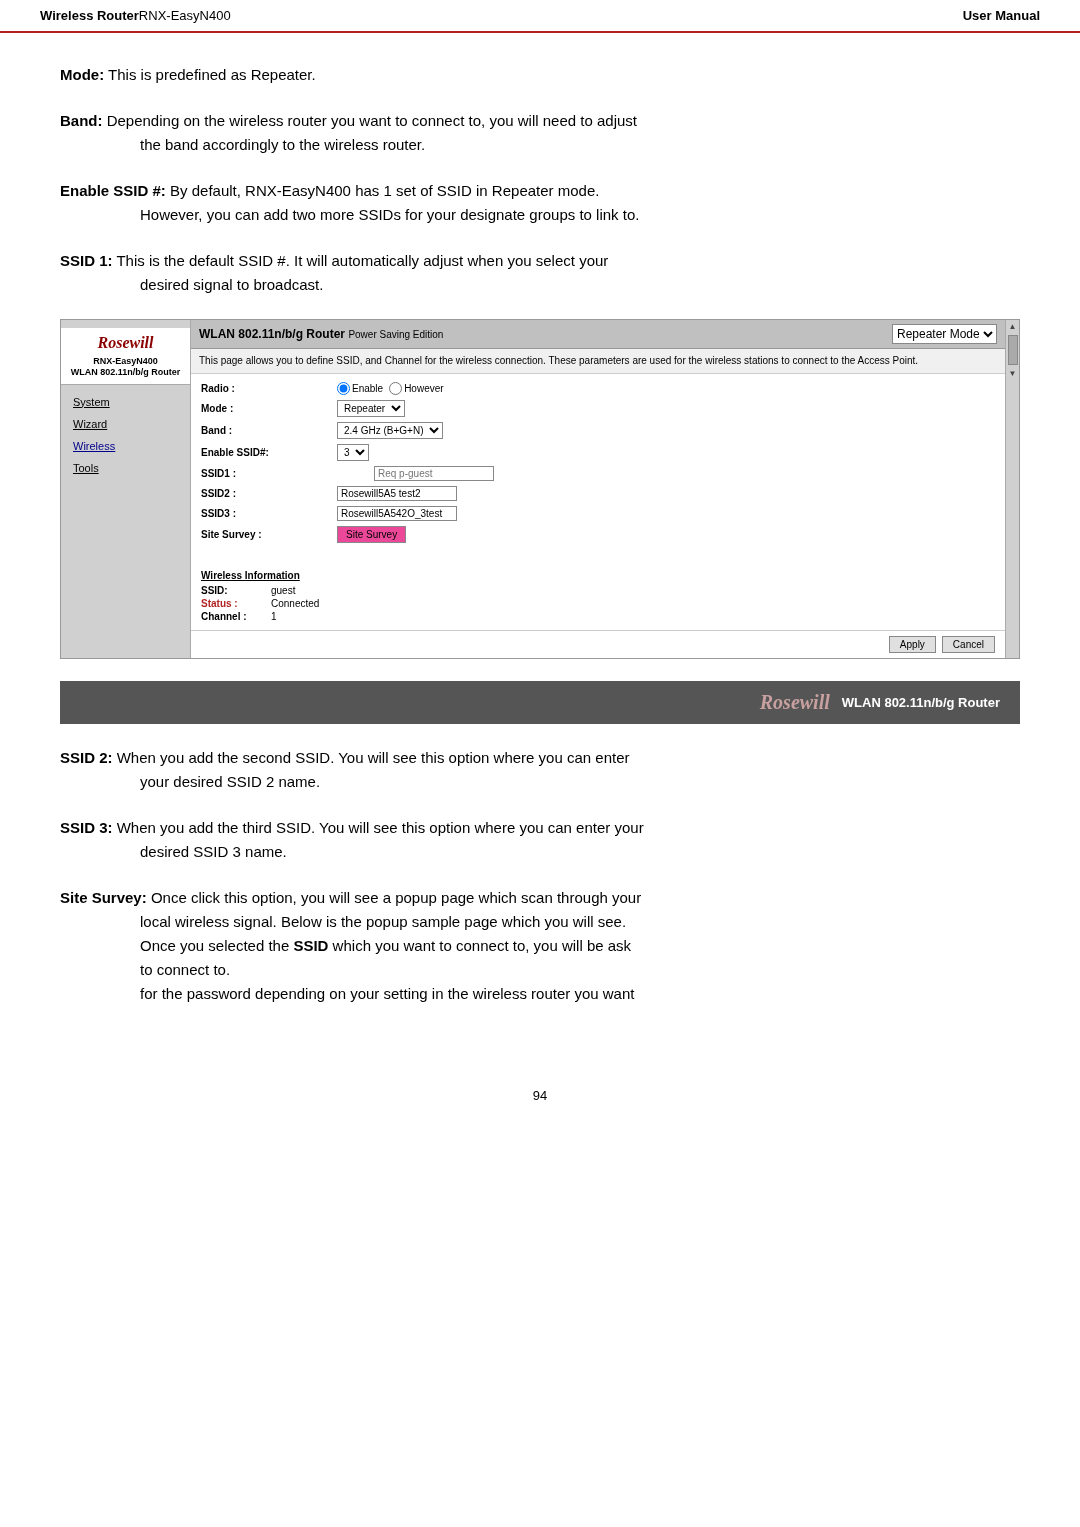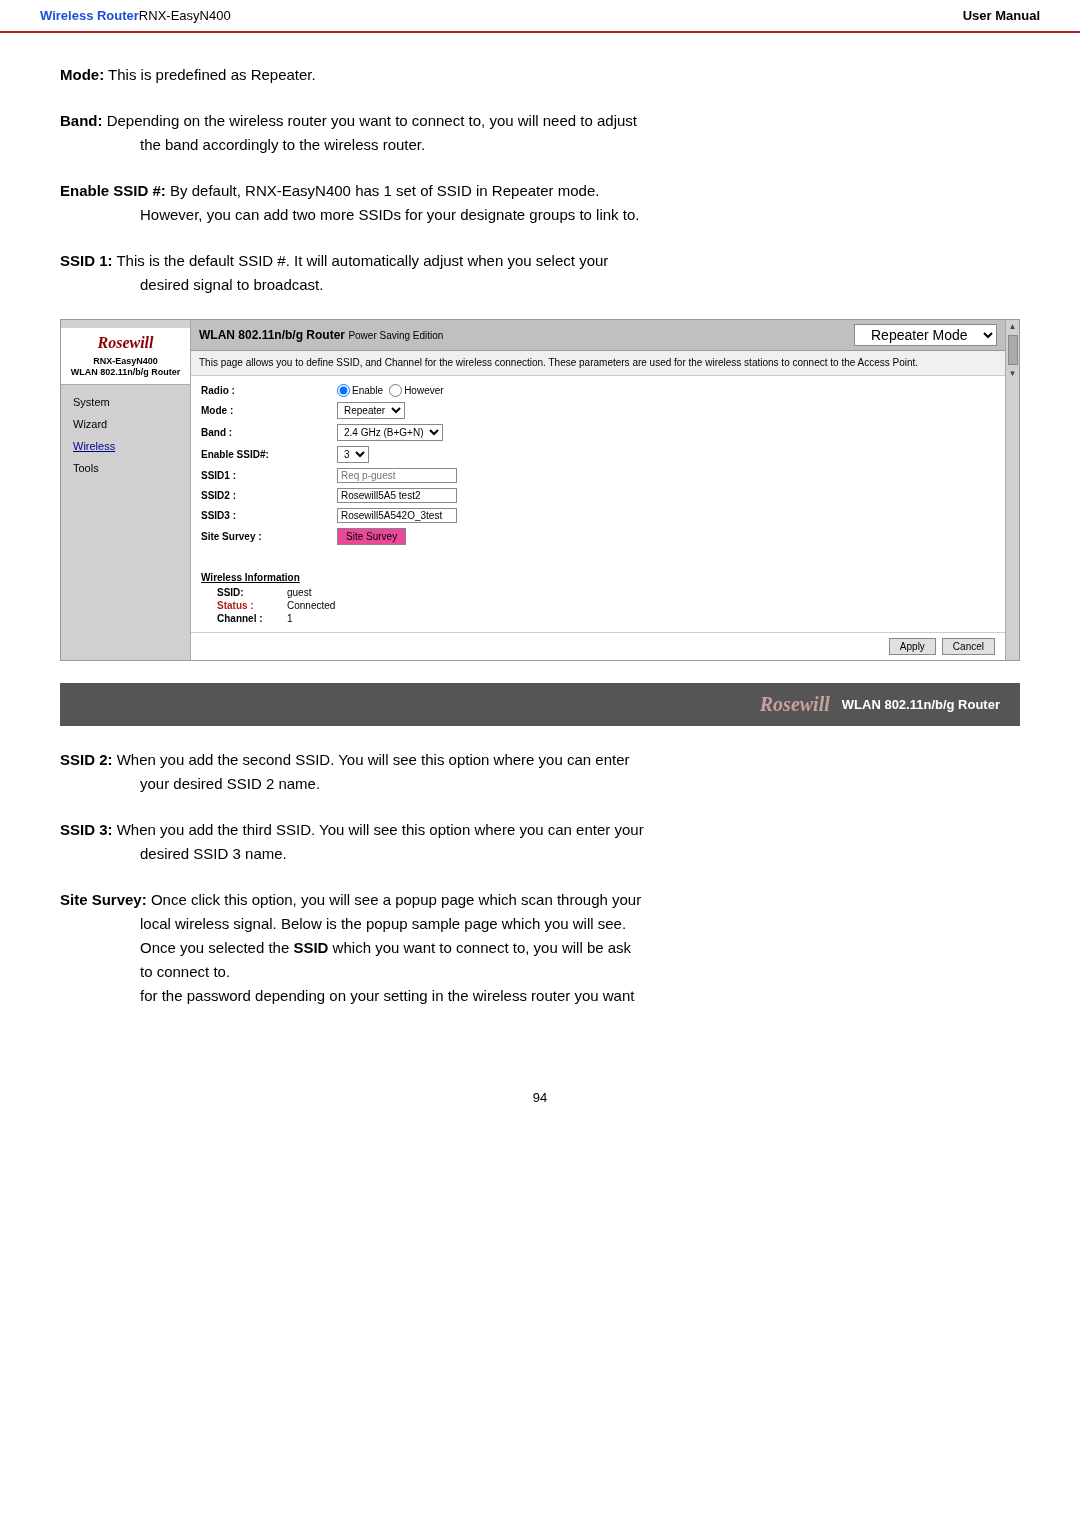--- a/index.html
+++ b/index.html
@@ -17,21 +17,21 @@
       border-bottom: 2px solid #b22222;
       padding: 8px 40px;
       display: flex;
       justify-content: space-between;
       align-items: center;
     }
     .header-left {
       font-size: 13px;
     }
     .header-left .bold-red {
-      color: #1d4ed8;
+      color: #000000;
       font-weight: bold;
     }
     .header-right {
       font-size: 13px;
       font-weight: bold;
     }
 
     
     .content {
       padding: 30px 60px 40px 60px;
@@ -80,20 +80,21 @@
     }
     .router-device-name {
       font-size: 9px;
       font-weight: bold;
       color: #000;
       margin-top: 4px;
       line-height: 1.2;
     }
     .sidebar-menu {
       padding: 6px 0;
+      text-decoration: underline;
     }
     .sidebar-item {
       padding: 5px 12px;
       cursor: pointer;
       font-size: 11px;
       color: #000;
     }
     .sidebar-item.active {
       color: #00008B;
       text-decoration: underline;
@@ -109,24 +110,24 @@
       display: flex;
       align-items: center;
       justify-content: space-between;
       border-bottom: 1px solid #999;
     }
     .router-title {
       font-size: 12px;
       font-weight: bold;
     }
     .router-mode-select {
-      font-size: 14px;
-      background: #fff;
-      border: 1px solid #888;
-      padding: 1px 12px;
+      font-size: 12px;
+      background: #fff;
+      border: 1px solid #888;
+      padding: 1px 0;
     }
     .router-desc {
       font-size: 10px;
       padding: 5px 8px;
       background: #f0f0f0;
       border-bottom: 1px solid #ccc;
       line-height: 1.4;
     }
     .router-form {
       padding: 8px 10px;
@@ -167,20 +168,21 @@
     }
     .form-input {
       font-size: 10px;
       border: 1px solid #888;
       padding: 1px 3px;
       width: 120px;
       background: #fff;
     }
     .form-input.placeholder {
       color: #aaa;
+      margin-left: 37px;
     }
     .site-survey-btn {
       font-size: 10px;
       background: #ec4899;
       border: 1px solid #888;
       padding: 2px 8px;
       cursor: pointer;
     }
 
     .wireless-info {
@@ -190,21 +192,20 @@
     .wireless-info-title {
       font-size: 10px;
       font-weight: bold;
       text-decoration: underline;
       margin-bottom: 4px;
     }
     .info-row {
       display: flex;
       font-size: 10px;
       margin-bottom: 2px;
-      margin-left: 16px;
     }
     .info-key {
       width: 70px;
       font-weight: bold;
       color: #000;
     }
     .info-key.status-label {
       color: #b22222;
     }
     .info-val {

